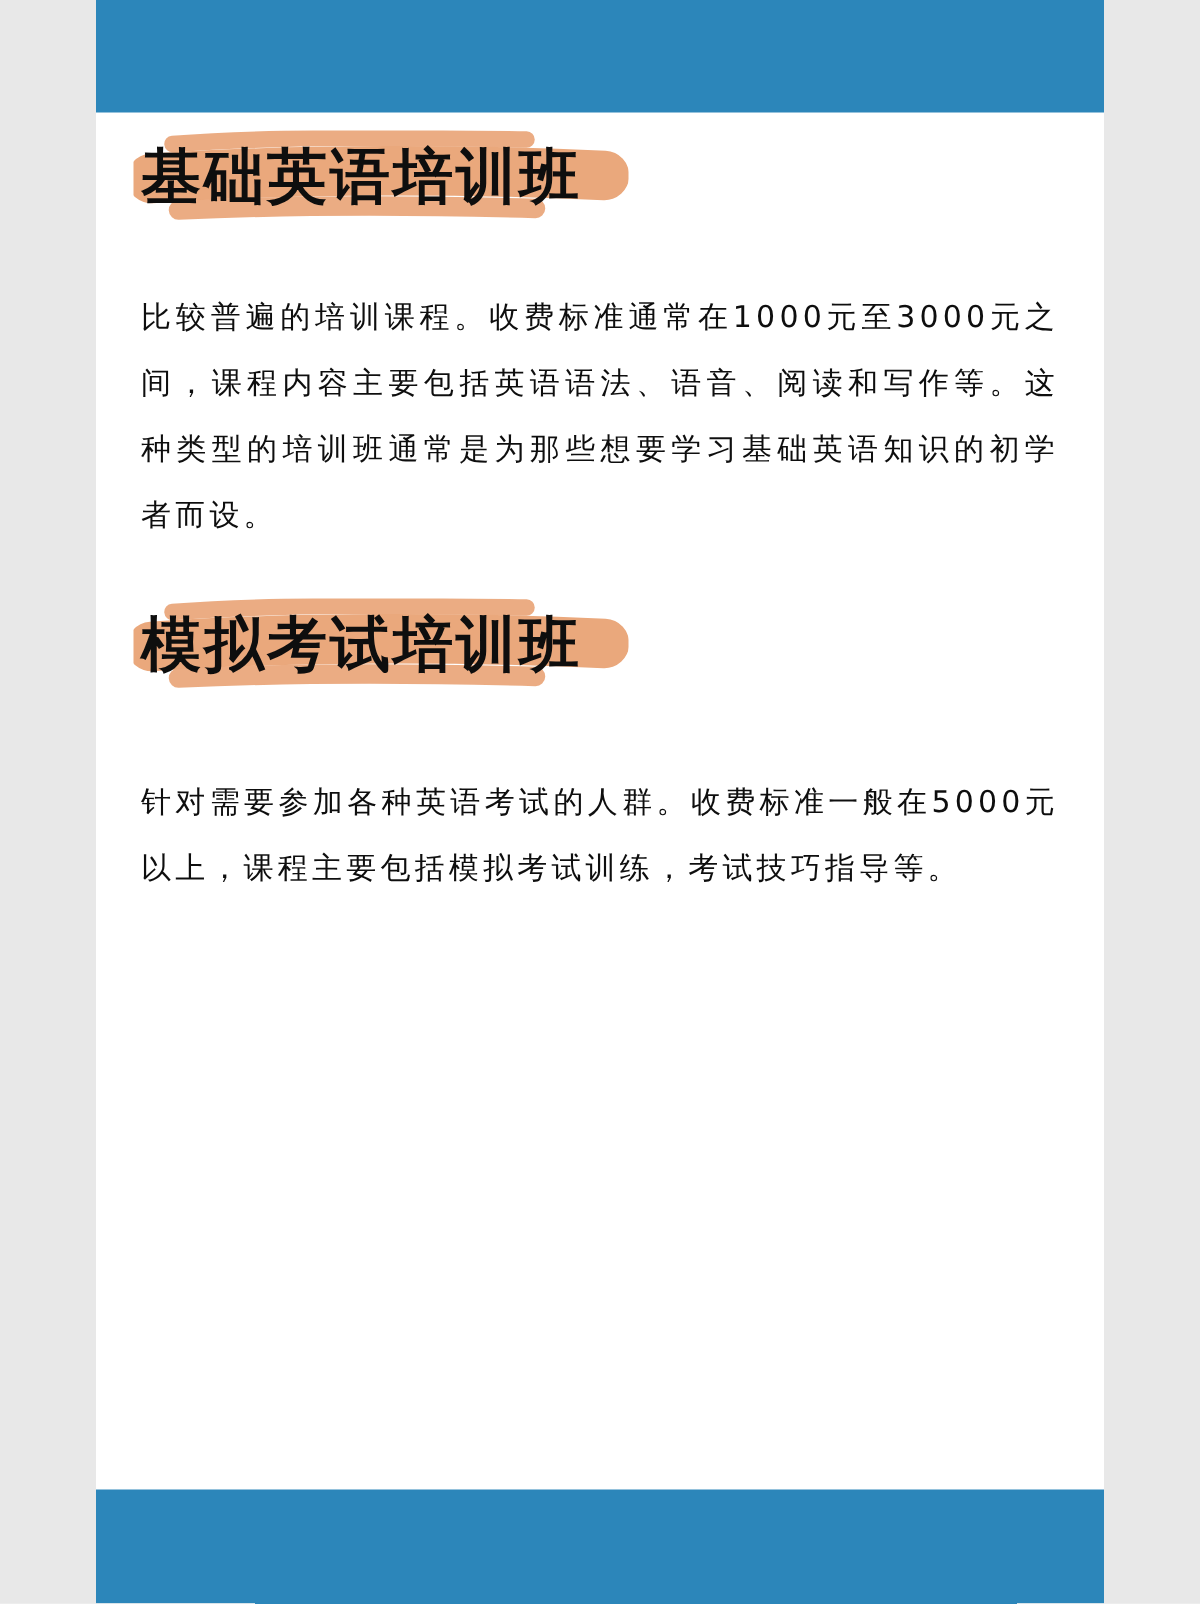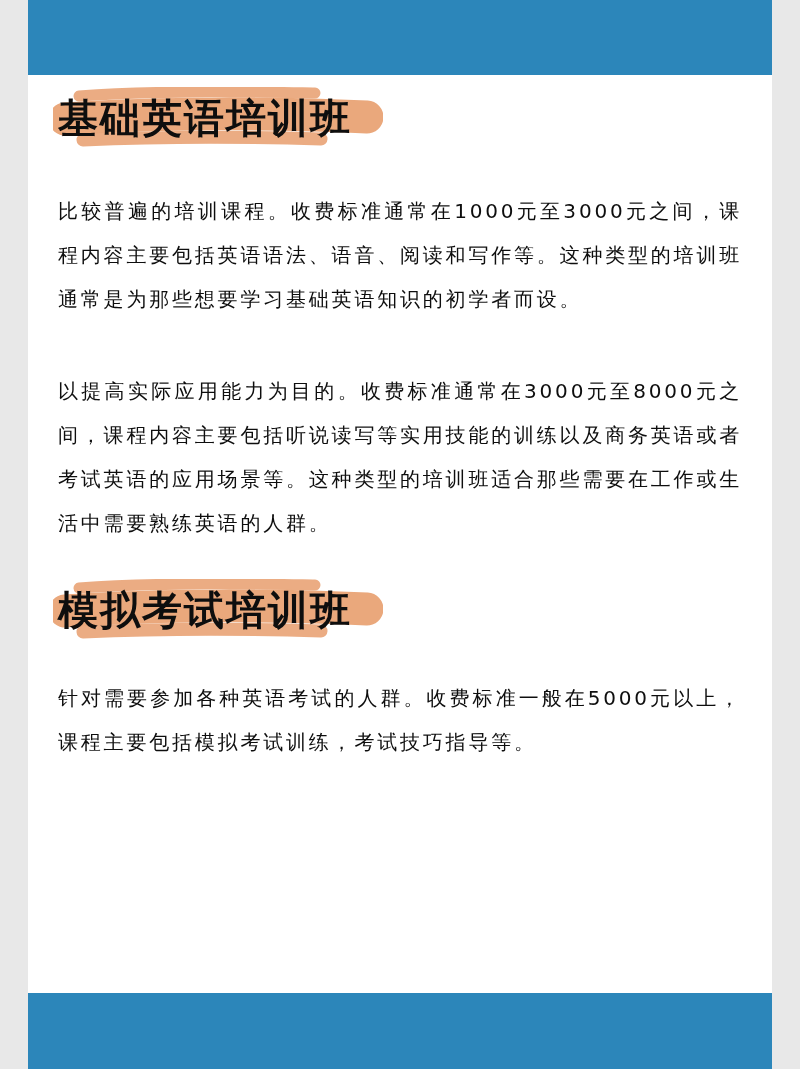--- a/index.html
+++ b/index.html
@@ -4,21 +4,21 @@
 <style>
   :root{
     --accent-blue:#2c86ba;
     --highlight-orange:#eaa87c;
     --text-color:#0e0e0e;
     --page-bg:#ffffff;
   }
   *{box-sizing:border-box;}
   html,body{margin:0;padding:0;background:#e8e8e8;}
   .page{
-    width:744px;height:1069px;
+    width:672px;height:1069px;
     margin:0 auto;
     background:var(--page-bg,#fff);
     display:flex;flex-direction:column;
     overflow:hidden;
     font-family:"DejaVu Sans",sans-serif;
     color:var(--text-color,#0e0e0e);
   }
   .bar{flex:0 0 auto;width:100%;background:var(--accent-blue,#2c86ba);}
   .bar.top{height:75px;}
   .bar.bottom{height:76px;}
@@ -52,21 +52,21 @@
     text-align:justify;
     text-justify:inter-character;
     font-weight:400;
   }
   
   .section-1 .heading{margin-top:21px;}
   .section-1 .body-text{margin-top:49px;}
   .section-2 .heading{margin-top:46px;}
   .section-2 .body-text{margin-top:48px;}
   .section-3 .heading{margin-top:43px;}
-  .section-3 .body-text{margin-top:44px;}
+  .section-3 .body-text{margin-top:60px;}
 </style>
 </head>
 <body>
 
 <div class="page">
 
   <div class="bar top"></div>
 
   <div class="content">
 
@@ -76,21 +76,20 @@
           <path d="M26 9 C 110 3, 200 5, 262 6" fill="none" stroke="currentColor" stroke-width="11" stroke-linecap="round" opacity="0.95"></path>
           <path d="M12 32 C 110 25, 230 26, 314 30" fill="none" stroke="currentColor" stroke-width="33" stroke-linecap="round"></path>
           <path d="M30 53 C 120 49, 200 50, 268 52" fill="none" stroke="currentColor" stroke-width="13" stroke-linecap="round" opacity="0.95"></path>
         </svg>
         <span class="heading-text">基础英语培训班</span>
       </h2>
       <p class="body-text">比较普遍的培训课程。收费标准通常在1000元至3000元之间，课程内容主要包括英语语法、语音、阅读和写作等。这种类型的培训班通常是为那些想要学习基础英语知识的初学者而设。</p>
     </section>
 
     <section class="section section-2">
-      <p class="body-text">以提高实际应用能力为目的。收费标准通常在3000元至8000元之间，课程内容主要包括听说读写等实用技能的训练以及商务英语或者考试英语的应用场景等。这种类型的培训班适合那些需要在工作或生活中需要熟练英语的人群。</p>
     </section>
 
     <section class="section section-3">
       <h2 class="heading">
         <svg class="hl" viewBox="0 0 330 62" preserveAspectRatio="none" aria-hidden="true">
           <path d="M26 9 C 110 3, 200 5, 262 6" fill="none" stroke="currentColor" stroke-width="11" stroke-linecap="round" opacity="0.95"></path>
           <path d="M12 32 C 110 25, 230 26, 314 30" fill="none" stroke="currentColor" stroke-width="33" stroke-linecap="round"></path>
           <path d="M30 53 C 120 49, 200 50, 268 52" fill="none" stroke="currentColor" stroke-width="13" stroke-linecap="round" opacity="0.95"></path>
         </svg>
         <span class="heading-text">模拟考试培训班</span>

